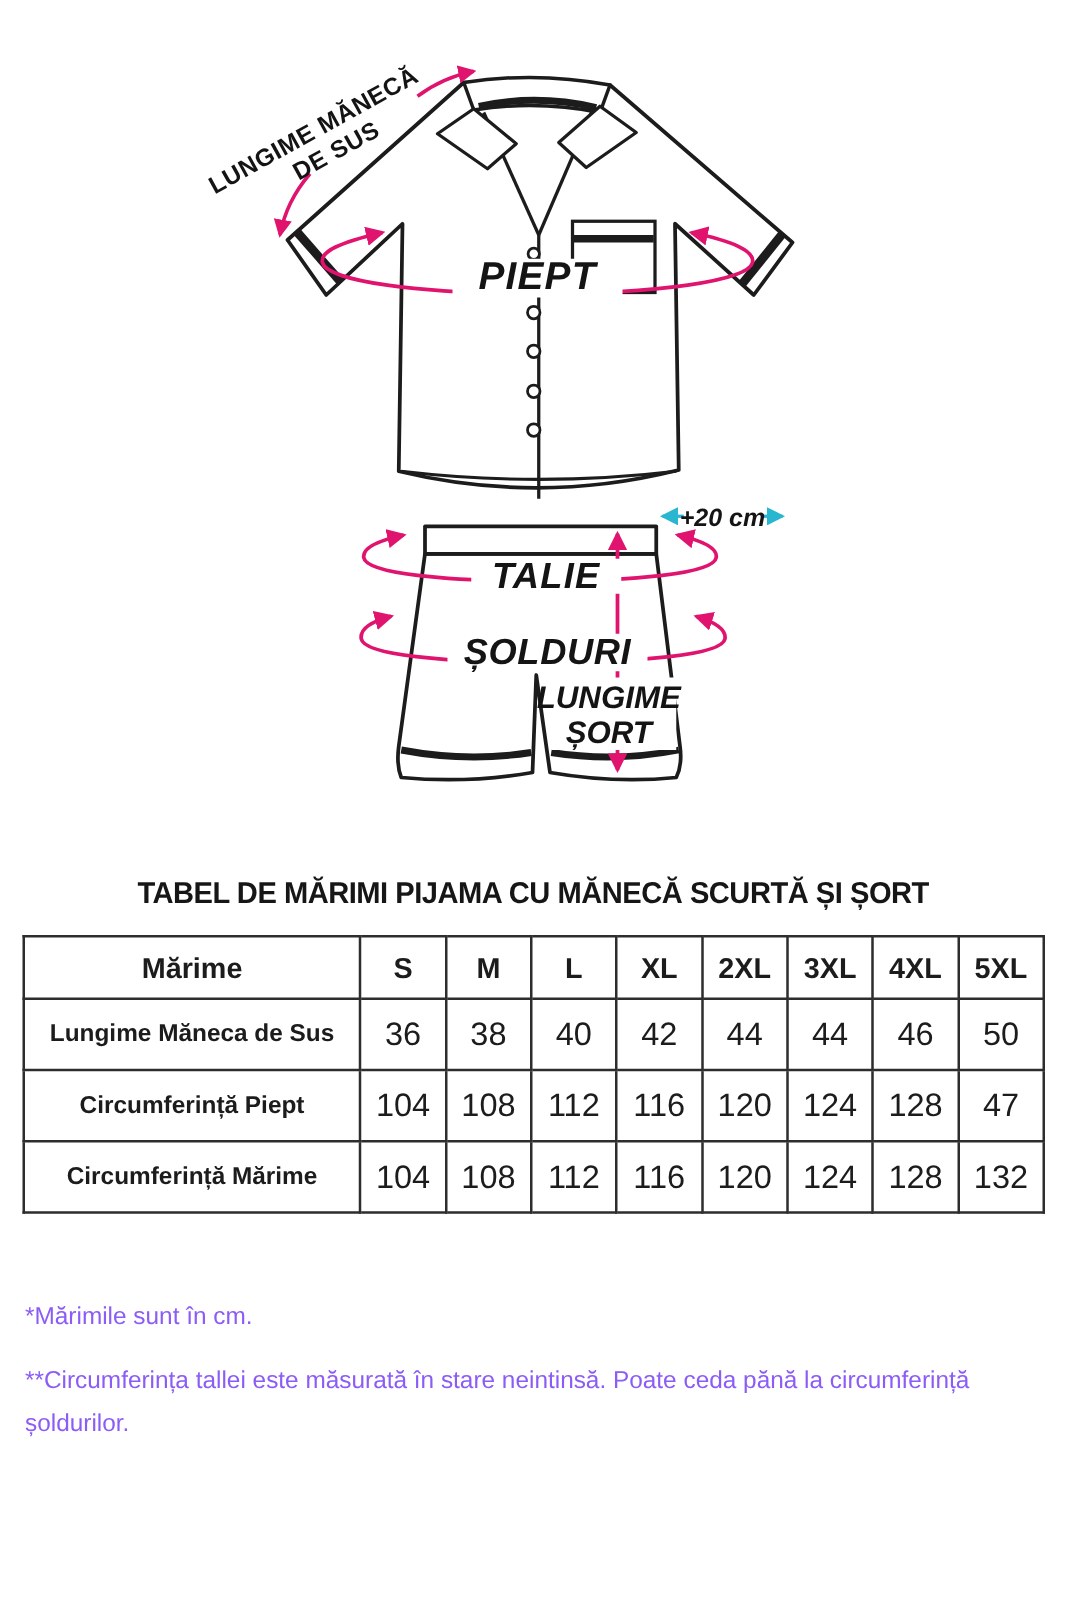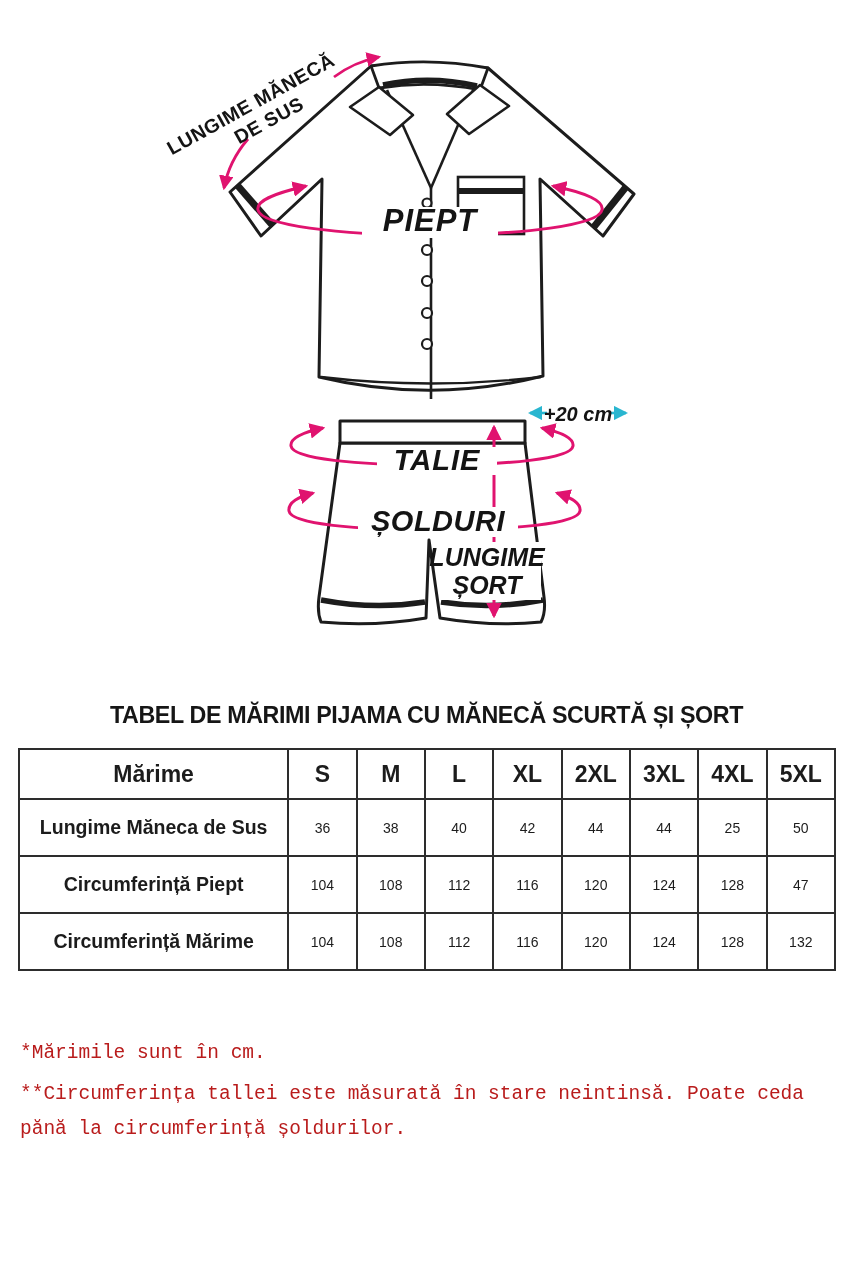--- a/index.html
+++ b/index.html
@@ -13,25 +13,25 @@
         border-collapse:collapse;table-layout:fixed;}
   table.size-table th, table.size-table td{
         border:2px solid #2d2d2d;text-align:center;vertical-align:middle;
         color:#1c1c1c;padding:0;}
   table.size-table col.c-label{width:33%;}
   tr.head-row{height:50px;}
   tr.data-row{height:57px;}
   th.h-label{font-size:23px;font-weight:700;}
   th.h-size{font-size:23px;font-weight:700;}
   td.r-label{text-align:left;padding-left:13px;font-size:19.5px;font-weight:700;}
-  td.r-val{font-size:14px;font-weight:400;}
+  td.r-val{font-size:26px;font-weight:400;}
   .footnotes{position:absolute;top:1036px;left:20px;width:812px;
-        font-size:19.5px;color:#b91c1c;font-family:Liberation Mono, monospace;}
+        font-size:19.5px;color:#8b5cf6;}
   .footnotes p{margin:0;line-height:1.8;}
-  .footnotes p + p{margin-top:6px;}
+  .footnotes p + p{margin-top:16px;}
   text{font-family:"Liberation Sans", sans-serif;}
   .lbl{font-weight:700;font-style:italic;fill:#141414;}
   .rot-lbl{font-weight:700;fill:#141414;}
 </style>
 </head>
 <body>
 
 <div class="page">
 
   <svg class="diagram-svg" width="853" height="690" viewBox="0 0 853 690">
@@ -134,21 +134,21 @@
         <th class="h-size">5XL</th>
       </tr>
       <tr class="data-row">
         <td class="r-label">Lungime Măneca de Sus</td>
         <td class="r-val">36</td>
         <td class="r-val">38</td>
         <td class="r-val">40</td>
         <td class="r-val">42</td>
         <td class="r-val">44</td>
         <td class="r-val">44</td>
-        <td class="r-val">25</td>
+        <td class="r-val">46</td>
         <td class="r-val">50</td>
       </tr>
       <tr class="data-row">
         <td class="r-label">Circumferință Piept</td>
         <td class="r-val">104</td>
         <td class="r-val">108</td>
         <td class="r-val">112</td>
         <td class="r-val">116</td>
         <td class="r-val">120</td>
         <td class="r-val">124</td>

